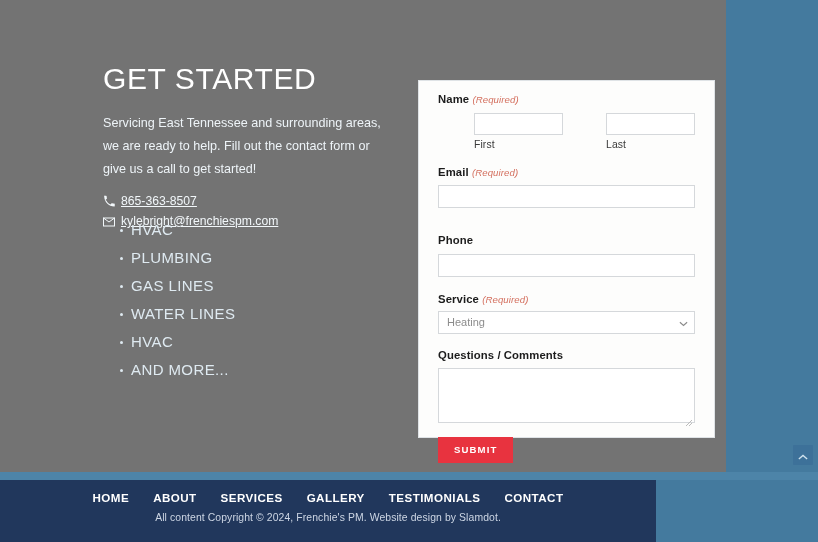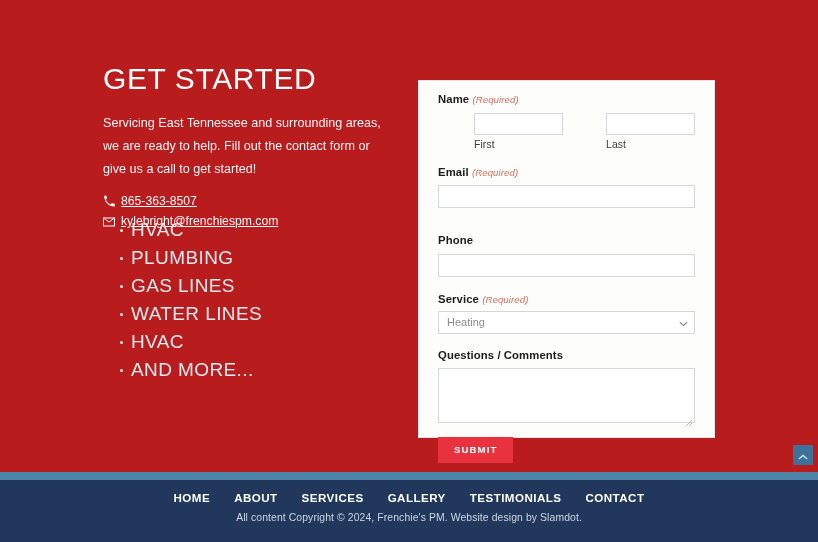--- a/index.html
+++ b/index.html
@@ -13,23 +13,23 @@
   body {
     font-family: "Liberation Sans", sans-serif;
     background: #447a9e;
     position: relative;
   }
 
   
   .contact-section {
     position: absolute;
     left: 0; top: 0;
-    width: 818px;
+    width: 726px;
     height: 472px;
-    background: #b91c1c;
+    background: #737373;
     padding-left: 36px;
   }
 
   
   .left-col {
     position: absolute;
     left: 103px;
     top: 62px;
     width: 300px;
   }
@@ -79,21 +79,21 @@
   
   .service-list {
     position: absolute;
     left: 120px;
     top: 216px;
     list-style: none;
   }
   .service-item {
     position: relative;
     padding-left: 11px;
-    font-size: 19px;
+    font-size: 15px;
     letter-spacing: 0.4px;
     color: #dfeaf1;
     height: 28px;
     line-height: 28px;
     white-space: nowrap;
   }
   .service-item::before {
     content: "";
     position: absolute;
     left: 0;
@@ -262,21 +262,21 @@
     top: 472px;
     width: 818px;
     height: 8px;
     background: #4d84a8;
   }
 
   .footer {
     position: absolute;
     left: 0;
     top: 480px;
-    width: 818px;
+    width: 656px;
     height: 62px;
     background: #21375c;
   }
 
   .footer-nav {
     display: flex;
     justify-content: center;
     align-items: center;
     gap: 24px;
     padding-top: 11px;

